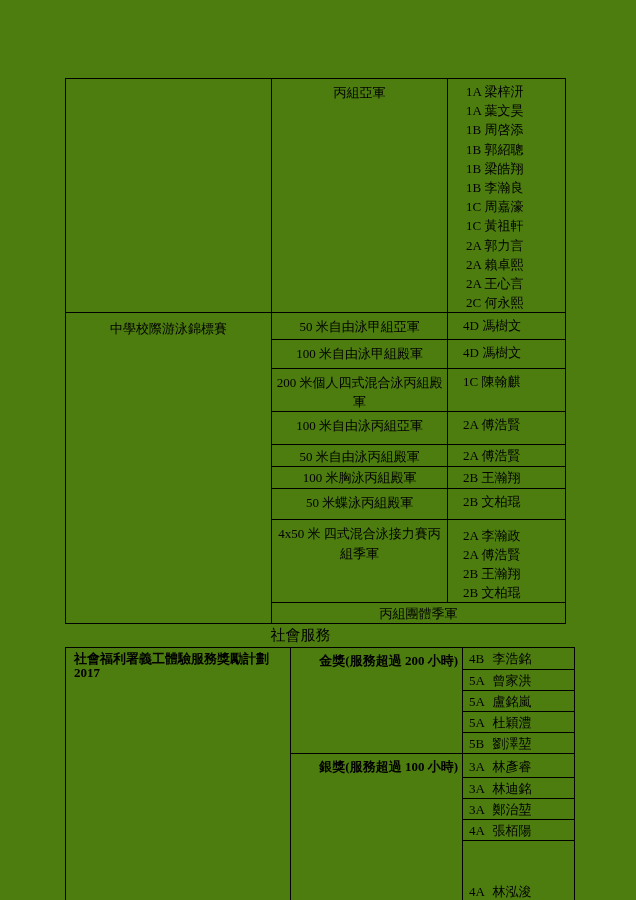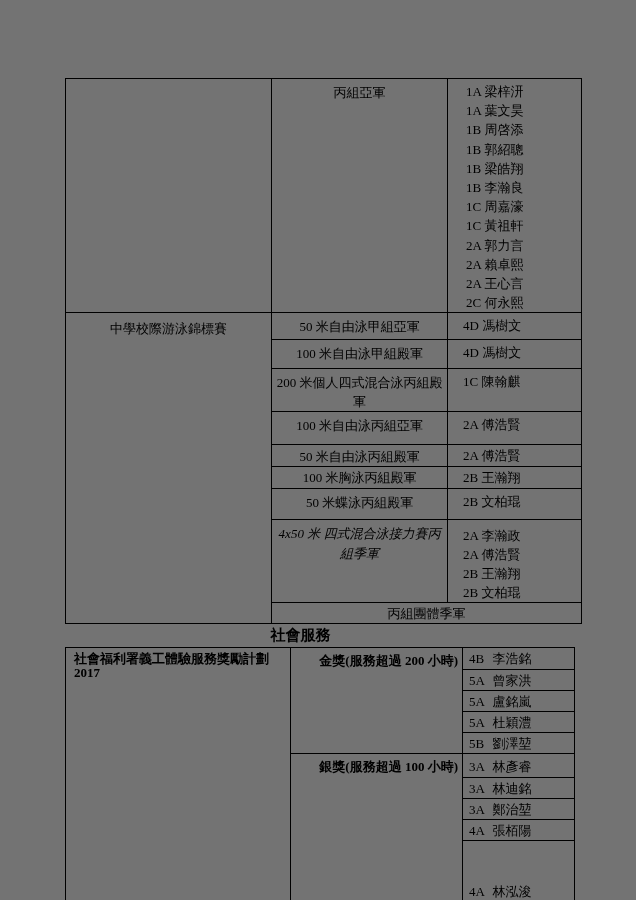--- a/index.html
+++ b/index.html
@@ -1,19 +1,19 @@
 <!DOCTYPE html>
 <html><head>
 <meta charset="utf-8">
 <style>
   html,body{margin:0;padding:0;}
   .page{
     position:relative;
     width:636px;height:900px;
-    background:#737373;
+    background:#4d7c0f;
     font-family:"Liberation Serif","DejaVu Serif",serif;
     color:#000;
     overflow:hidden;
   }
   .content{
     position:absolute;
     left:65px;top:78px;
     width:471px;
   }
   table{
@@ -33,28 +33,28 @@
   .t1 .c1{width:205px;}
   .t1 .c2{width:167px;}
   .t1 .c3{width:99px;}
   
   .t2 .c1{width:208px;}
   .t2 .c2{width:160px;}
   .t2 .c3{width:103px;}
 
   .award-cell{text-align:center;padding:4px 4px 0 4px;}
   .event-title-cell{text-align:center;padding:6px 4px 0 4px;}
-  .names-cell{padding:3px 16px 0 18px;text-align:left;}
+  .names-cell{padding:3px 0 0 18px;text-align:left;}
   .name-line{line-height:19.2px;white-space:nowrap;}
   .merged-cell{text-align:center;padding:1px 4px 0 4px;}
   .section-heading{
     height:23px;
     text-align:center;
     font-size:15px;
-    font-weight:bold;
+    font-weight:normal;
     line-height:22px;
   }
   .program-cell{padding:4px 8px 0 8px;font-weight:bold;line-height:14px;}
   .medal-cell{padding:3px 4px 0 7px;font-weight:bold;text-align:right;}
   .t2-name-cell{padding:1px 2px 0 6px;}
   .t2-name-cell .name-line{word-spacing:5px;white-space:nowrap;}
 </style>
 </head>
 <body>
 
@@ -138,21 +138,21 @@
       </tr>
       <tr style="height:31px;">
         <td class="c2 award-cell">
           <span>50 米蝶泳丙組殿軍</span>
         </td>
         <td class="c3 names-cell" style="padding-left:15px;">
           <div class="name-line">2B 文柏琨</div>
         </td>
       </tr>
       <tr style="height:77px;">
-        <td class="c2 award-cell" style="line-height:20px;font-style:italic;">
+        <td class="c2 award-cell" style="line-height:20px;">
           <span>4x50 米 四式混合泳接力賽丙組季軍</span>
         </td>
         <td class="c3 names-cell" style="padding-left:15px;padding-top:6px;">
           <div class="name-line">2A 李瀚政</div>
           <div class="name-line">2A 傅浩賢</div>
           <div class="name-line">2B 王瀚翔</div>
           <div class="name-line">2B 文柏琨</div>
         </td>
       </tr>
       <tr style="height:20px;">

